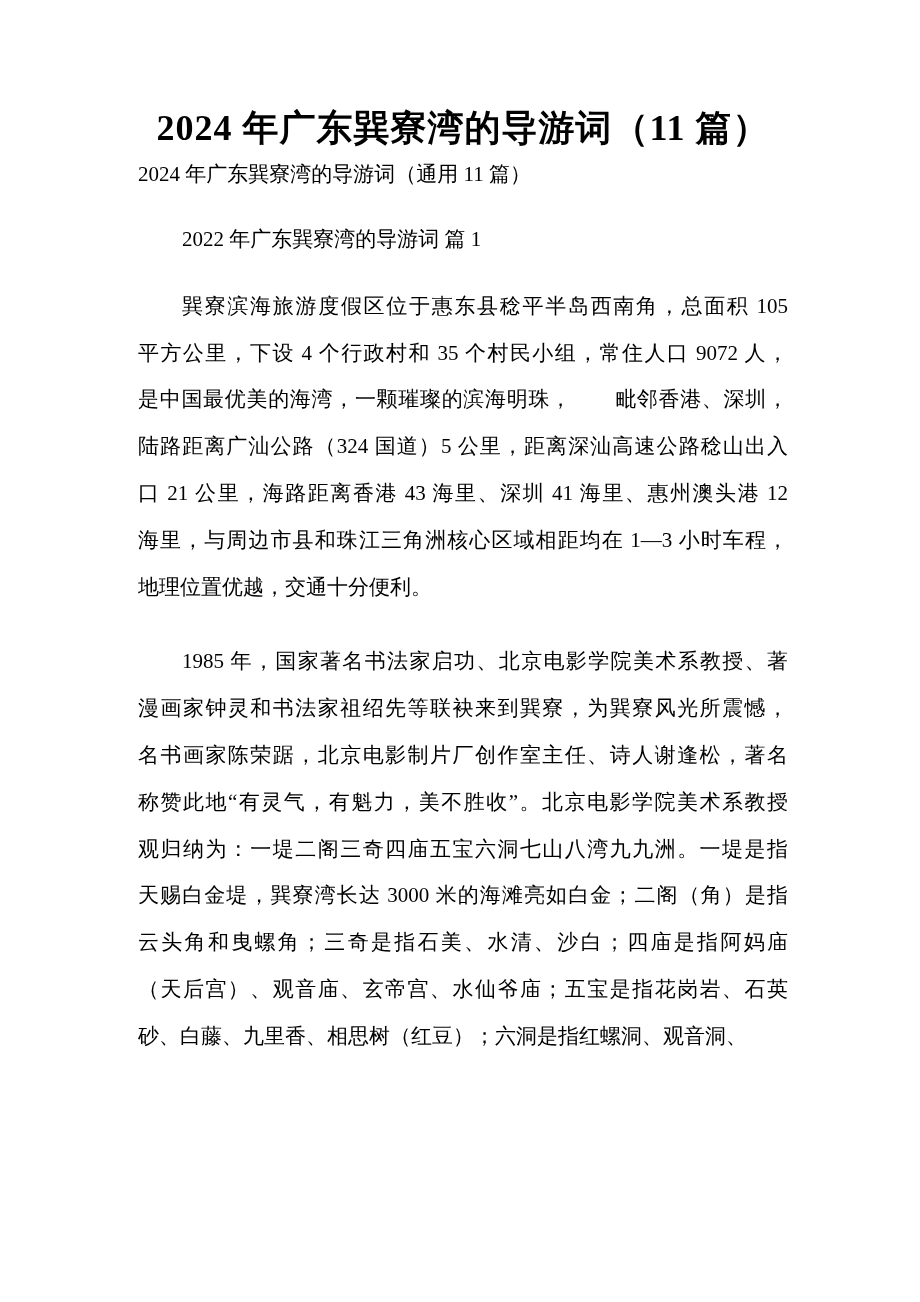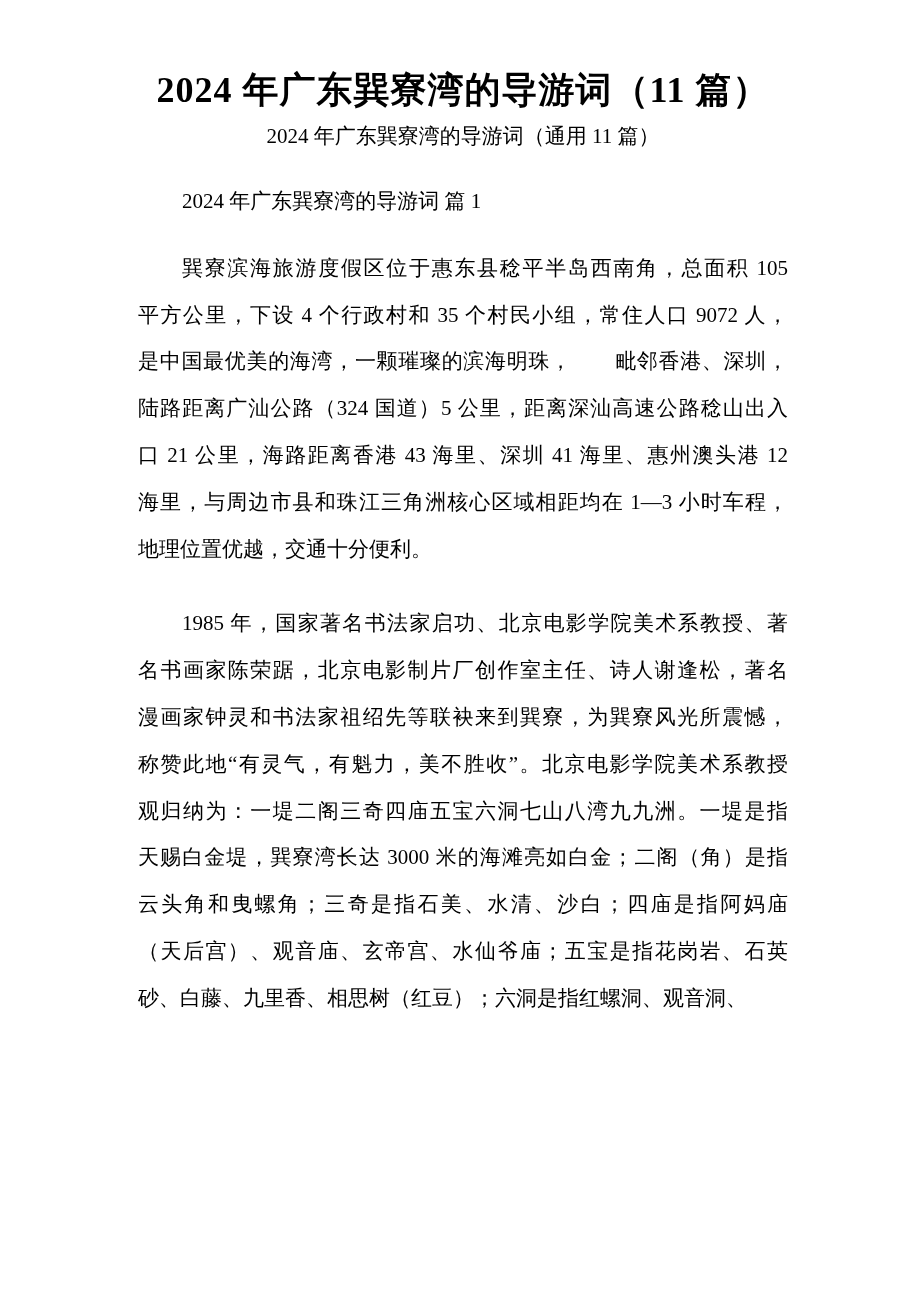--- a/index.html
+++ b/index.html
@@ -15,33 +15,33 @@
     color: #000000;
     font-family: "Liberation Serif", "DejaVu Serif", serif;
     overflow: hidden;
   }
   .content {
     margin-left: 138px;
     width: 650px;
   }
   .doc-title {
     margin: 0;
-    padding-top: 68px;
+    padding-top: 106px;
     font-size: 36px;
     font-weight: 700;
     line-height: 44px;
     text-align: center;
     letter-spacing: 1px;
     white-space: nowrap;
   }
   .doc-subtitle {
     margin-top: 8px;
     font-size: 21px;
     line-height: 32px;
-    text-align: center;
+    text-align: left;
   }
   .section-heading {
     margin-top: 26px;
     font-size: 21px;
     line-height: 46.8px;
     height: 46.8px;
     text-indent: 44px;
     text-align: left;
   }
   .paragraph {
@@ -69,36 +69,36 @@
 </head>
 <body>
 
 <div class="page">
   <div class="content">
 
     <h1 class="doc-title">2024 年广东巽寮湾的导游词（11 篇）</h1>
 
     <div class="doc-subtitle">2024 年广东巽寮湾的导游词（通用 11 篇）</div>
 
-    <div class="section-heading">2024 年广东巽寮湾的导游词 篇 1</div>
+    <div class="section-heading">2022 年广东巽寮湾的导游词 篇 1</div>
 
     <div class="paragraph p1">
       <div class="bodyline first">巽寮滨海旅游度假区位于惠东县稔平半岛西南角，总面积 105</div>
       <div class="bodyline">平方公里，下设 4 个行政村和 35 个村民小组，常住人口 9072 人，</div>
       <div class="bodyline">是中国最优美的海湾，一颗璀璨的滨海明珠，　　毗邻香港、深圳，</div>
       <div class="bodyline">陆路距离广汕公路（324 国道）5 公里，距离深汕高速公路稔山出入</div>
       <div class="bodyline">口 21 公里，海路距离香港 43 海里、深圳 41 海里、惠州澳头港 12</div>
       <div class="bodyline">海里，与周边市县和珠江三角洲核心区域相距均在 1—3 小时车程，</div>
       <div class="bodyline no-stretch">地理位置优越，交通十分便利。</div>
     </div>
 
     <div class="paragraph p2">
       <div class="bodyline first">1985 年，国家著名书法家启功、北京电影学院美术系教授、著</div>
+      <div class="bodyline">漫画家钟灵和书法家祖绍先等联袂来到巽寮，为巽寮风光所震憾，</div>
       <div class="bodyline">名书画家陈荣踞，北京电影制片厂创作室主任、诗人谢逢松，著名</div>
-      <div class="bodyline">漫画家钟灵和书法家祖绍先等联袂来到巽寮，为巽寮风光所震憾，</div>
       <div class="bodyline">称赞此地“有灵气，有魁力，美不胜收”。北京电影学院美术系教授</div>
       <div class="bodyline">观归纳为：一堤二阁三奇四庙五宝六洞七山八湾九九洲。一堤是指</div>
       <div class="bodyline">天赐白金堤，巽寮湾长达 3000 米的海滩亮如白金；二阁（角）是指</div>
       <div class="bodyline">云头角和曳螺角；三奇是指石美、水清、沙白；四庙是指阿妈庙</div>
       <div class="bodyline">（天后宫）、观音庙、玄帝宫、水仙爷庙；五宝是指花岗岩、石英</div>
       <div class="bodyline no-stretch">砂、白藤、九里香、相思树（红豆）；六洞是指红螺洞、观音洞、</div>
     </div>
 
   </div>
 </div>

